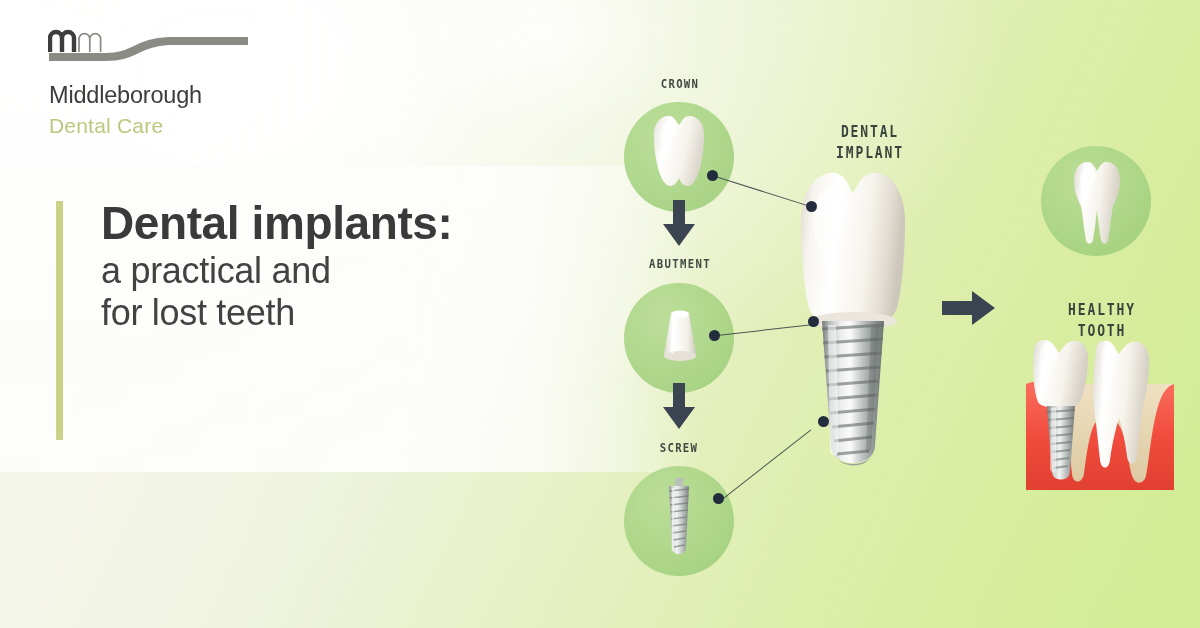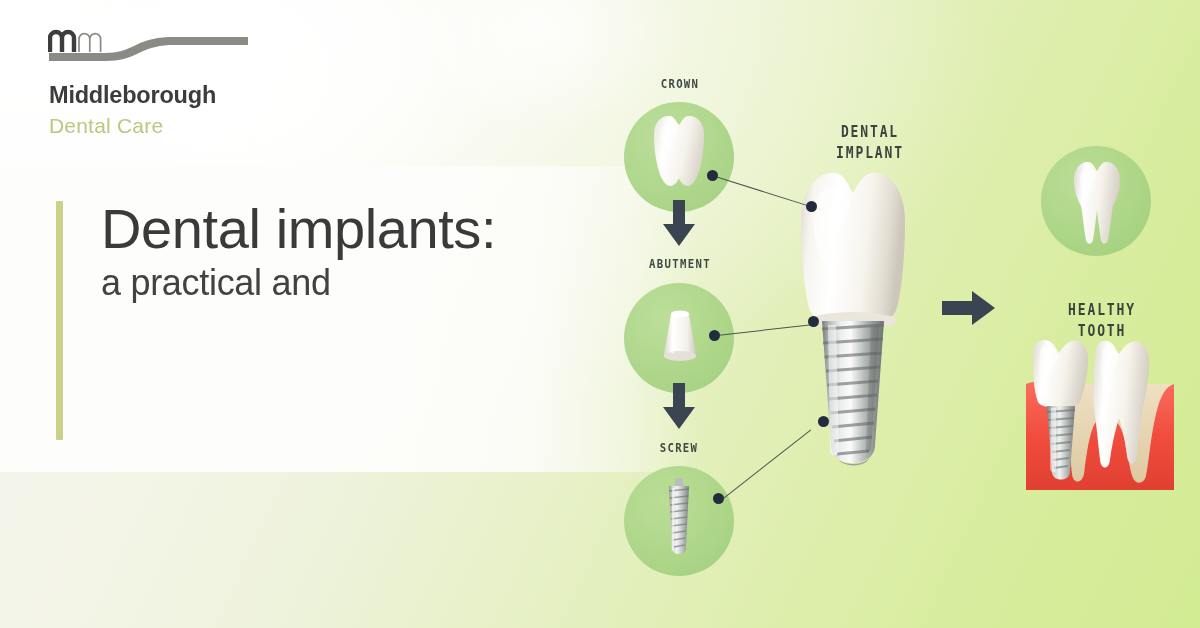--- a/index.html
+++ b/index.html
@@ -24,21 +24,21 @@
     position:absolute;left:330px;top:-120px;width:420px;height:300px;
     background:radial-gradient(closest-side, rgba(255,255,255,0.75), rgba(255,255,255,0.0) 70%);
     pointer-events:none;
   }
 
   
   .logo{position:absolute;left:48px;top:26px;width:220px;height:90px;}
   .logo-mark{position:absolute;left:0;top:0;width:200px;height:40px;}
   .logo-name{
     position:absolute;left:1px;top:58px;
-    font-size:23.5px;font-weight:700;letter-spacing:-0.2px;
+    font-size:23.5px;font-weight:400;letter-spacing:-0.2px;
     color:#3c3c3c;line-height:1;white-space:nowrap;
   }
   .logo-sub{
     position:absolute;left:1px;top:89px;
     font-size:21px;font-weight:400;letter-spacing:0.2px;
     color:#b9c97e;line-height:1;white-space:nowrap;
   }
 
   
   .panel{
@@ -51,21 +51,21 @@
       rgba(253,253,251,0.0) 100%);
   }
   .accent-bar{
     position:absolute;left:56px;top:201px;width:7px;height:239px;
     background:#ccd189;border-radius:1px;
   }
   .headline{
     position:absolute;left:101px;top:196px;width:520px;
     color:#3a3a3a;line-height:1.175;
   }
-  .headline .l1{font-size:56px;font-weight:400;letter-spacing:-0.4px;display:block;}
+  .headline .l1{font-size:46px;font-weight:700;letter-spacing:-0.4px;display:block;}
   .headline .l2,.headline .l3,.headline .l4{
     font-size:36px;font-weight:300;letter-spacing:-0.3px;display:block;color:#424242;
   }
 
   
   .diagram{position:absolute;left:0;top:0;width:1019px;height:628px;pointer-events:none;}
 
   .step-label{
     position:absolute;
     font-family:"DejaVu Sans Mono", monospace;
@@ -118,20 +118,21 @@
     </div>
     <div class="logo-name">Middleborough</div>
     <div class="logo-sub">Dental Care</div>
   </div>
 
   <div class="panel"></div>
   <div class="accent-bar"></div>
   <div class="headline">
     <span class="l1">Dental implants:</span>
     <span class="l2">a practical and</span>
+    <span class="l4">for lost teeth</span>
   </div>
 
   <div class="diagram">
 
     <div class="step-label" style="left:620px;top:76px;width:120px;">CROWN</div>
     <div class="circ" style="left:624px;top:102px;width:110px;height:110px;"></div>
     <div class="tooth-circle-img" style="left:648px;top:112px;width:62px;height:80px;">
       <svg width="62" height="80" viewBox="0 0 62 80">
         <defs>
           <linearGradient id="gCrown" x1="0" y1="0" x2="1" y2="0.3">

